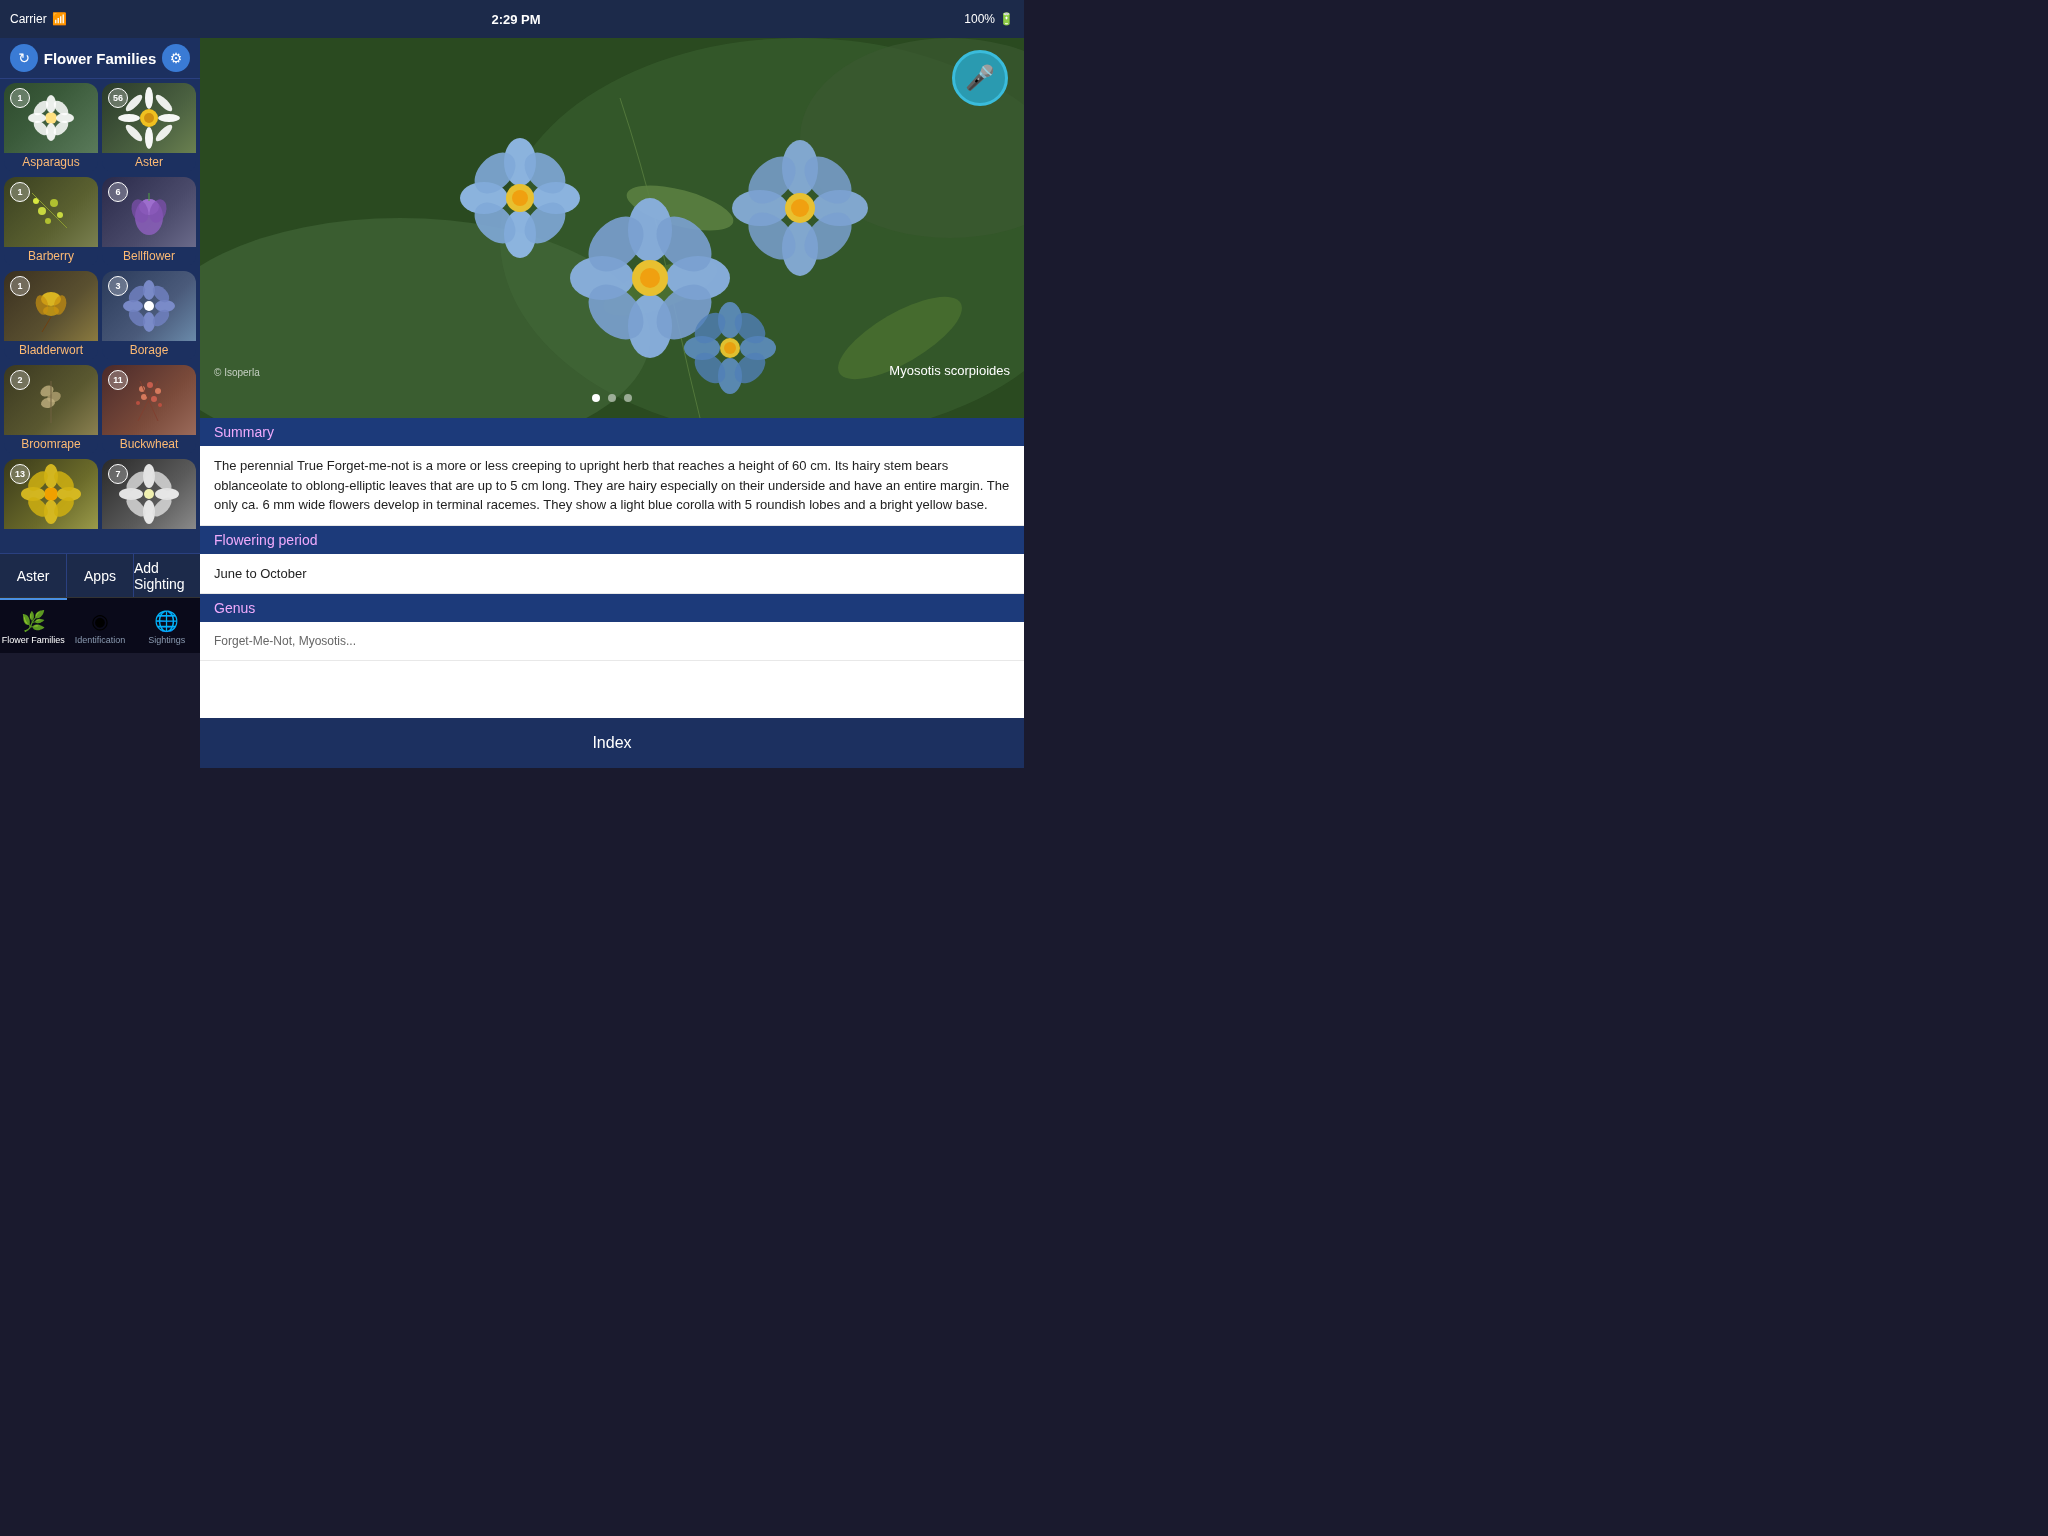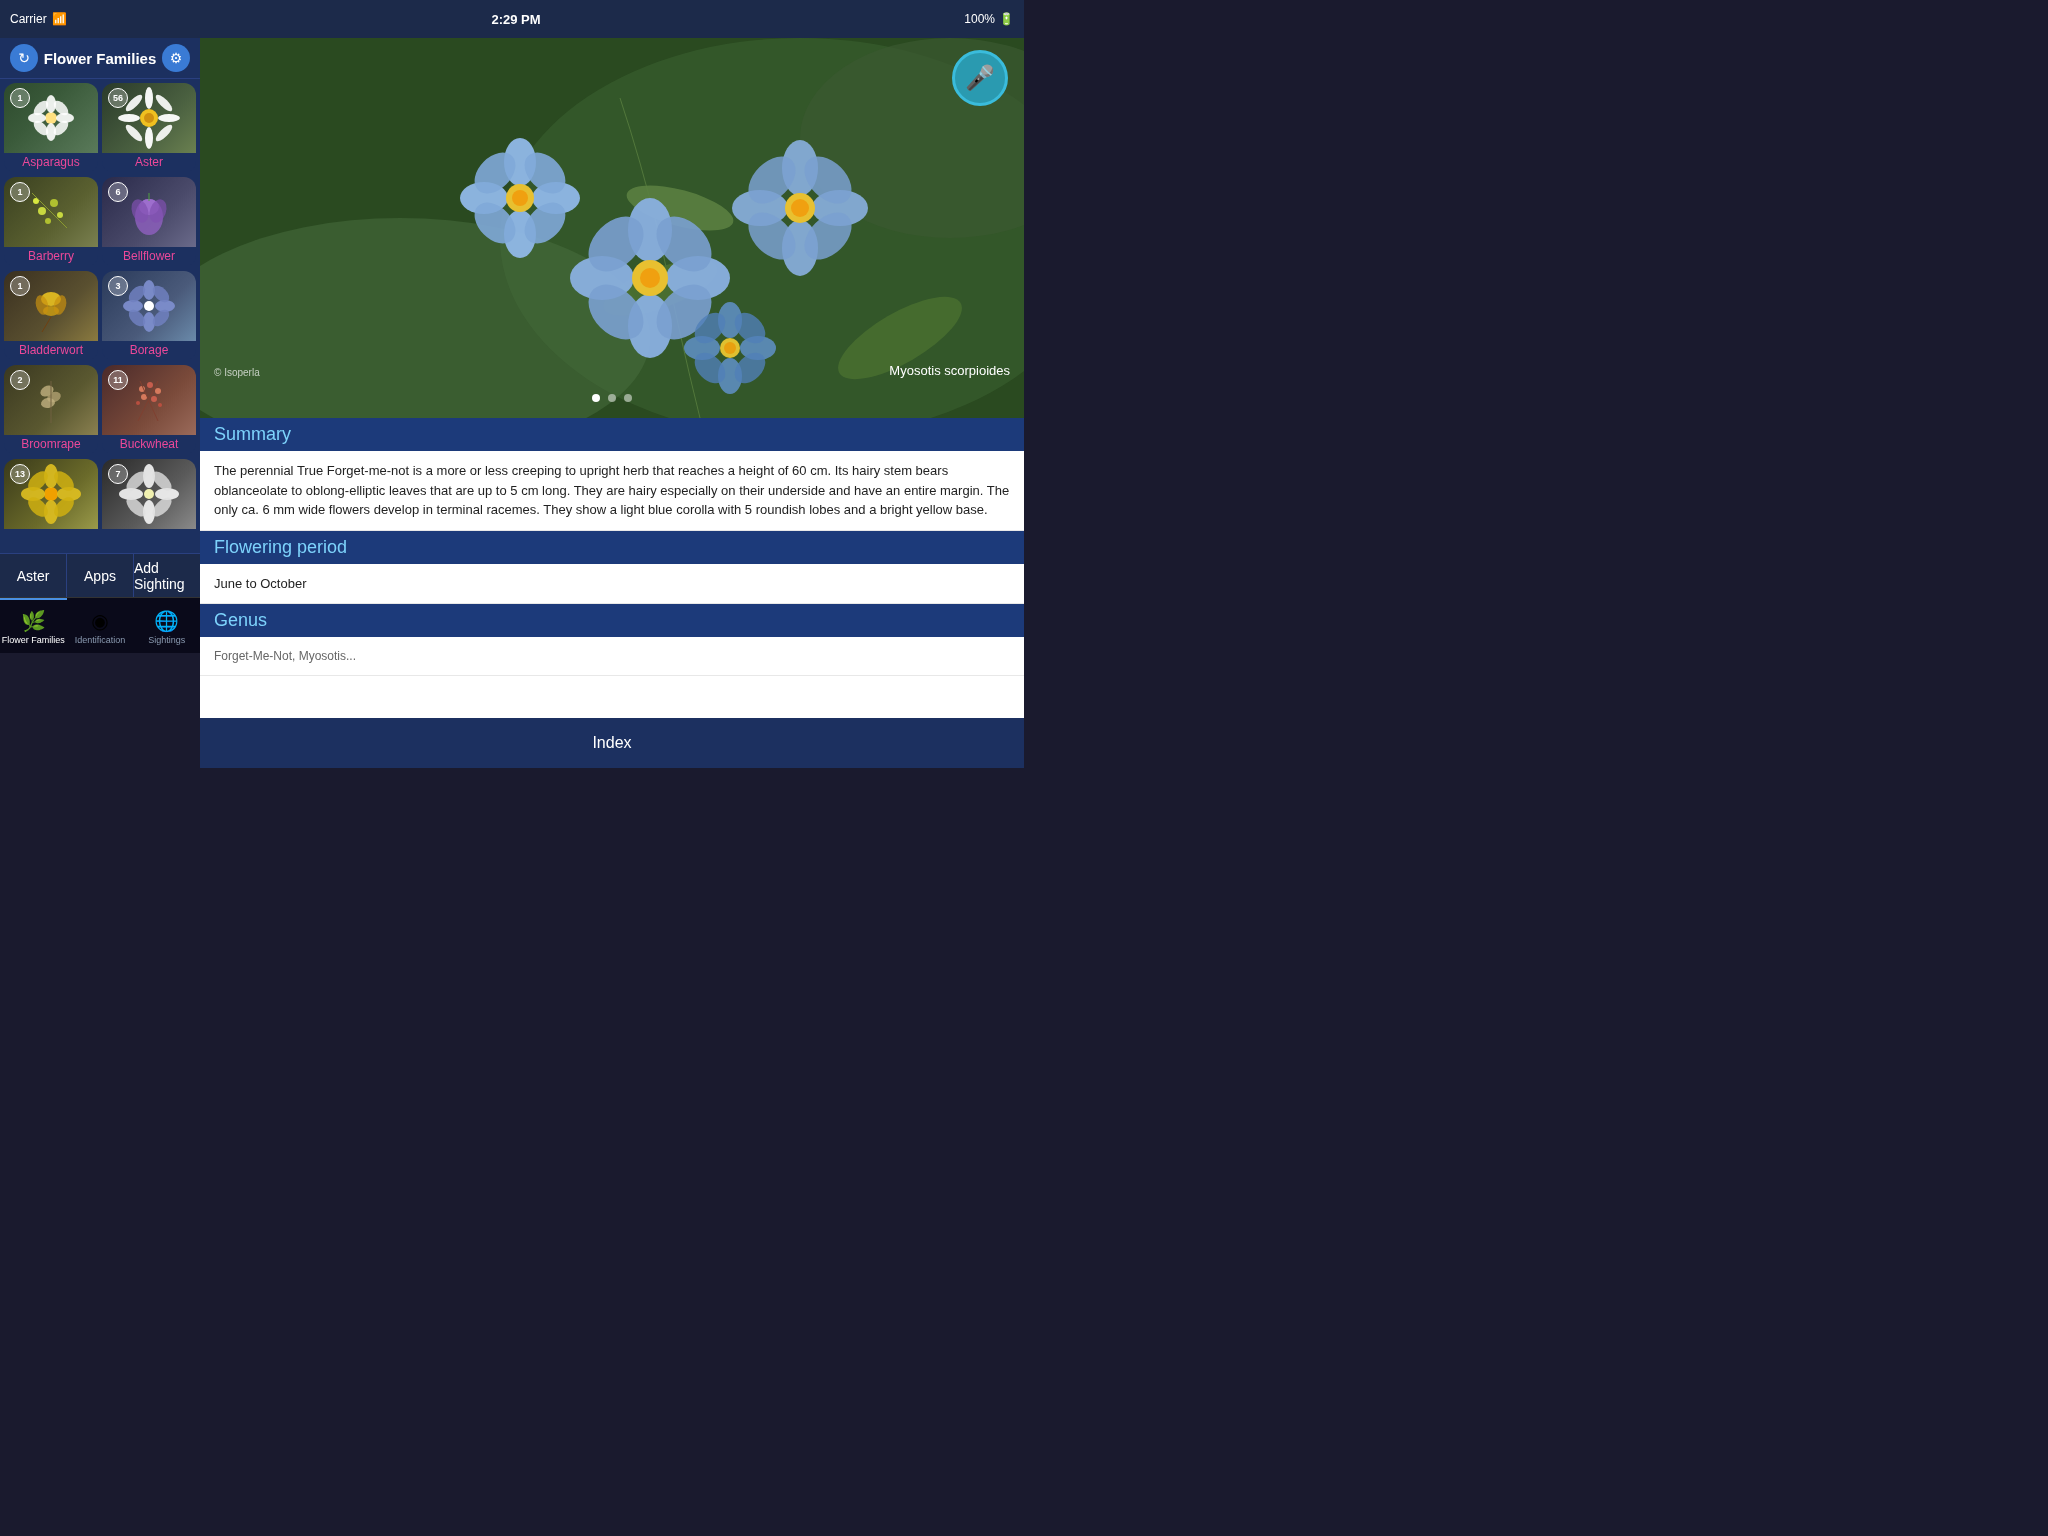--- a/index.html
+++ b/index.html
@@ -92,21 +92,21 @@
       height: 70px;
       display: flex;
       align-items: center;
       justify-content: center;
       font-size: 28px;
       background-size: cover;
       background-position: center;
     }
     .flower-label {
       text-align: center;
-      color: #ec4899;
+      color: #fdba74;
       font-size: 12px;
       font-weight: 500;
       background: #1c3060;
       padding: 2px 0;
     }
     .flower-badge {
       position: absolute;
       top: 5px;
       left: 6px;
       background: rgba(255,255,255,0.25);
@@ -279,23 +279,23 @@
 
     
     .info-panel {
       flex: 1;
       overflow-y: auto;
       background: white;
     }
 
     .info-section-header {
       background: #1c3a7a;
-      color: #7dd3fc;
+      color: #f0abfc;
       padding: 6px 14px;
-      font-size: 18px;
+      font-size: 14px;
       font-weight: 500;
     }
 
     .info-content {
       padding: 10px 14px;
       font-size: 13px;
       color: #222;
       line-height: 1.5;
       border-bottom: 1px solid #e8e8e8;
     }

